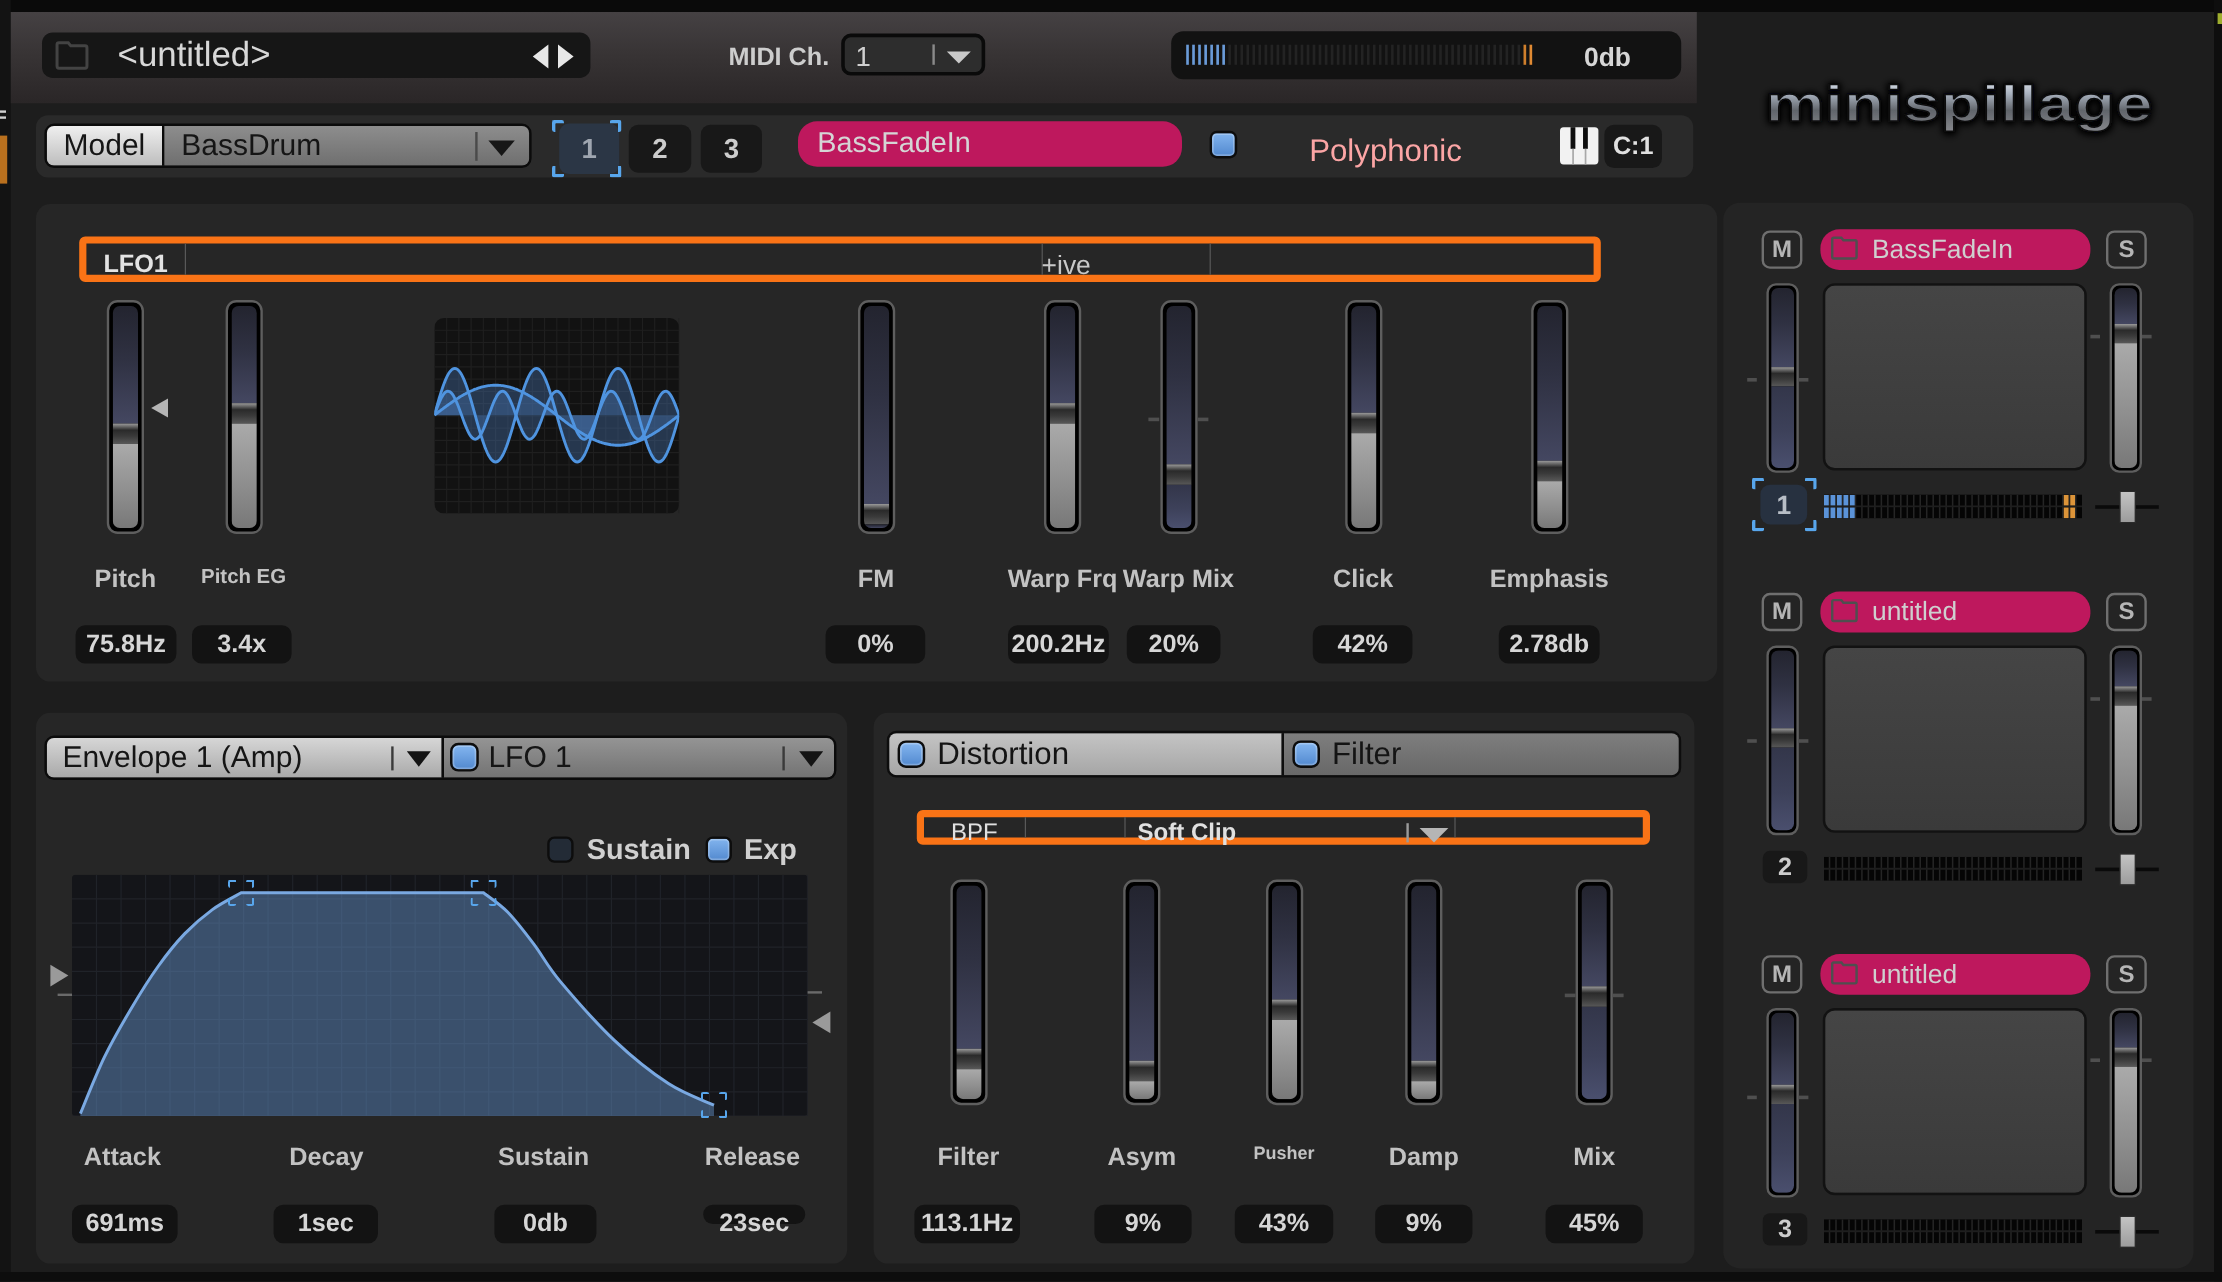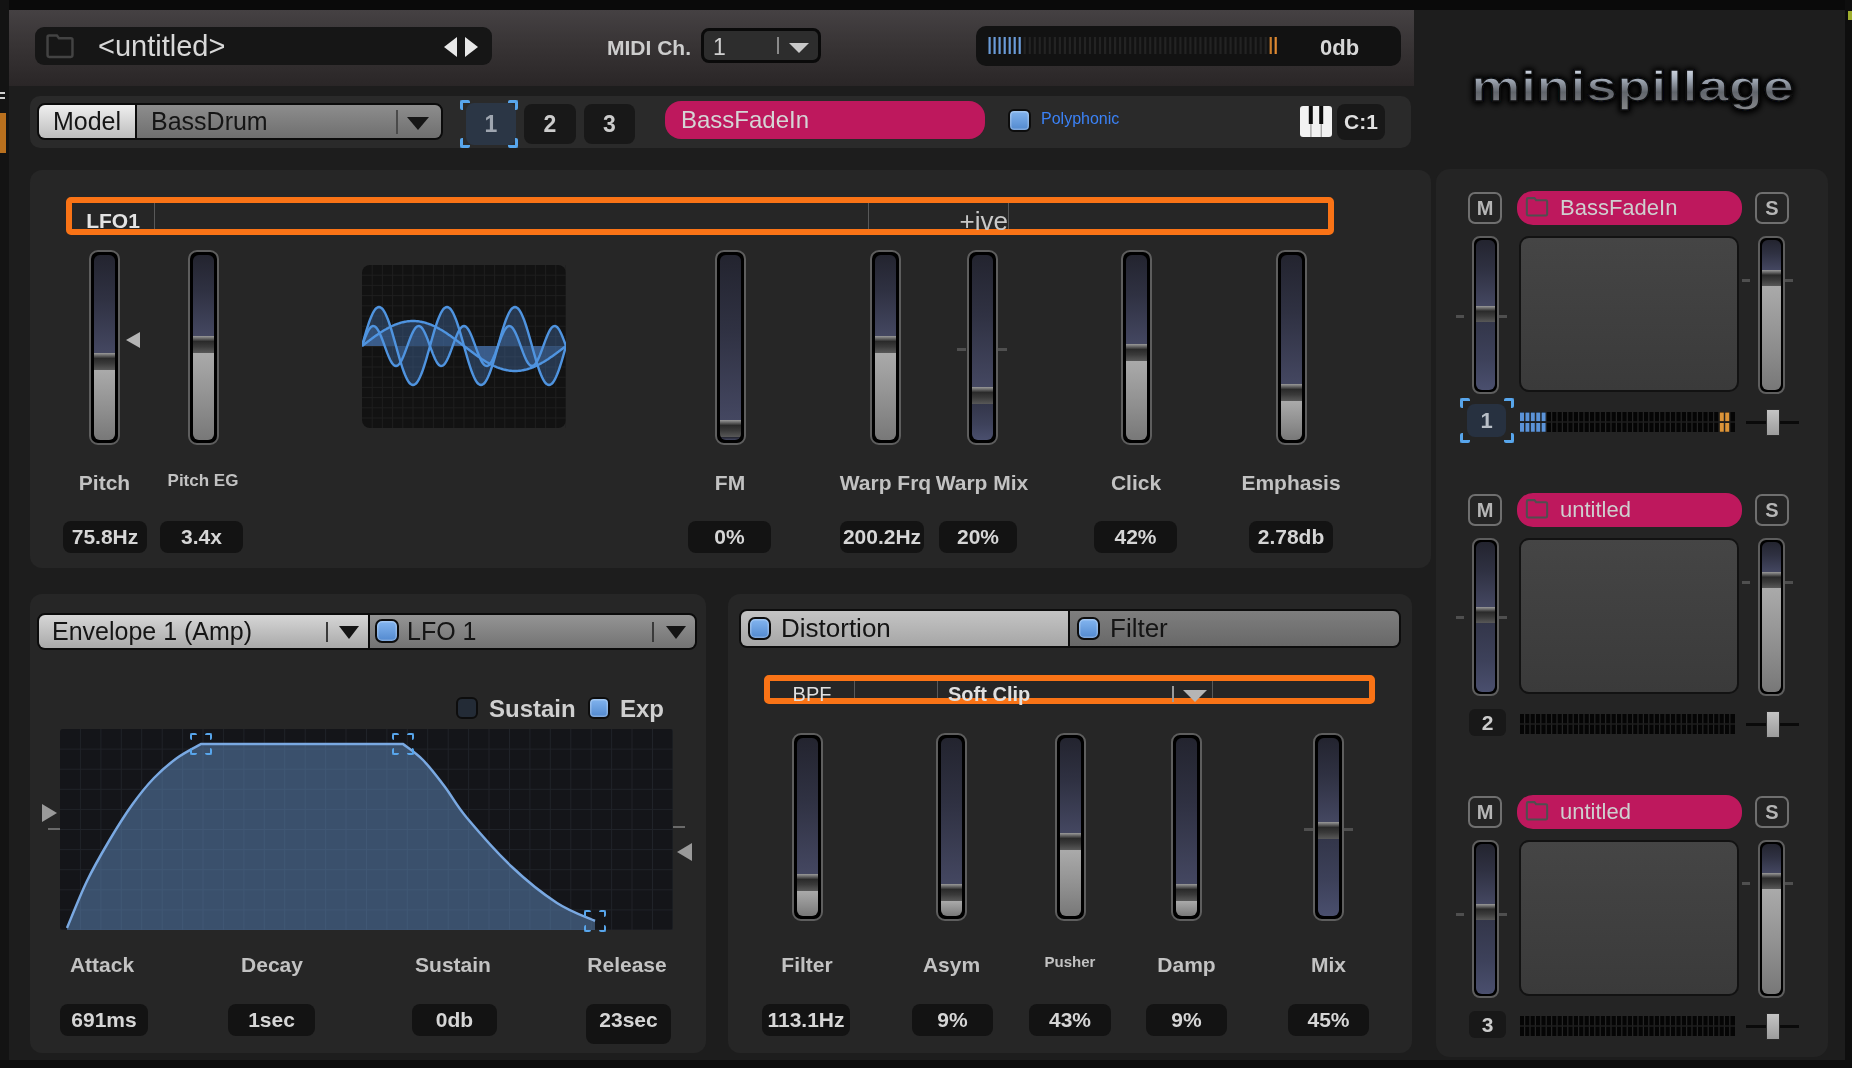--- a/index.html
+++ b/index.html
@@ -129,36 +129,36 @@
 <div style="position:absolute;left:460px;top:100px;width:58px;height:48px">
     <span style="position:absolute;left:0;top:0;width:10px;height:10px;border:3px solid #58a6ec;border-right:none;border-bottom:none;border-radius:2px"></span>
     <span style="position:absolute;right:0;top:0;width:10px;height:10px;border:3px solid #58a6ec;border-left:none;border-bottom:none;border-radius:2px"></span>
     <span style="position:absolute;left:0;bottom:0;width:10px;height:10px;border:3px solid #58a6ec;border-right:none;border-top:none;border-radius:2px"></span>
     <span style="position:absolute;right:0;bottom:0;width:10px;height:10px;border:3px solid #58a6ec;border-left:none;border-top:none;border-radius:2px"></span>
   </div>
 <div class="btn-dark" style="left:524px;top:104px;width:52px;height:40px;line-height:40px;font-size:23px">2</div>
 <div class="btn-dark" style="left:584px;top:104px;width:51px;height:40px;line-height:40px;font-size:23px">3</div>
 <div class="nfield" style="left:665px;top:101px;width:320px;height:38px;font-size:24px;line-height:38px;padding-left:16px;color:#d5d5d5">BassFadeIn</div>
 <div class="cb-blue" style="left:1008px;top:109px;width:23px;height:23px"></div>
-<div class="abs" style="left:1041px;top:110px;font-size:16px;color:#3b82f6">Polyphonic</div>
+<div class="abs" style="left:1091px;top:110px;font-size:26px;color:#fca5a5">Polyphonic</div>
 <svg class="abs" style="left:1299px;top:105px" width="34" height="33" viewBox="0 0 34 33">
 <rect x="1" y="1" width="32" height="31" rx="3" fill="#f2f2f2"></rect>
 <rect x="9.8" y="1" width="4" height="18" fill="#0d0d0d"></rect>
 <rect x="20.2" y="1" width="4" height="18" fill="#0d0d0d"></rect>
 <rect x="11.2" y="19" width="1.4" height="13" fill="#a8a8a8"></rect>
 <rect x="21.6" y="19" width="1.4" height="13" fill="#a8a8a8"></rect>
 </svg>
 <div class="btn-dark" style="left:1337px;top:104px;width:48px;height:36px;line-height:36px;font-size:21px;color:#e0e0e0">C:1</div>
 <div class="panel" style="left:30px;top:170px;width:1401px;height:398px"></div>
 <div class="tab-bar" style="left:66px;top:197px;width:1268px;height:38px">
     <div class="seg-div" style="left:82px"></div>
     <div class="seg-div" style="left:796px"></div>
     <div class="seg-div" style="left:936px"></div>
     <div style="position:absolute;left:0;top:0;width:82px;text-align:center;line-height:36px;font-size:21px;font-weight:bold;color:#e3e3e3">LFO1</div>
-    <div style="position:absolute;left:796px;top:0;width:140px;text-align:right;line-height:36px;font-size:26px;color:#c8c8c8">+ive</div>
+    <div style="position:absolute;left:796px;top:0;width:140px;text-align:left;line-height:36px;font-size:22px;color:#c8c8c8">+ive</div>
   </div>
 <div class="sl" style="left:89.0px;top:250px;width:31px;height:195px;border-width:2px;padding:3px;border-radius:9px">
     <div class="tr">
       <div class="nf" style="height:98px"></div>
       <div class="th" style="height:17px"></div>
       <div class="gf" style="height:70px"></div>
     </div>
   </div>
 <div class="lb" style="left:-45.5px;top:471px;width:300px;font-size:21px;color:#c2c2c2;font-weight:bold">Pitch</div>
 <div class="vb" style="left:63px;top:521px;width:84px;height:32px;line-height:32px;font-size:21px">75.8Hz</div>
@@ -339,21 +339,21 @@
 <div style="position:absolute;left:677px;top:843px;width:0;height:0;border-top:9px solid transparent;border-bottom:9px solid transparent;border-right:15px solid #9a9a9a"></div>
 <div class="abs" style="left:48px;top:828px;width:12px;height:2px;background:#6a6a6a"></div>
 <div class="abs" style="left:673px;top:826px;width:12px;height:2px;background:#6a6a6a"></div>
 <div class="lb" style="left:-48px;top:953px;width:300px;font-size:21px;color:#c2c2c2;font-weight:bold">Attack</div>
 <div class="lb" style="left:122px;top:953px;width:300px;font-size:21px;color:#c2c2c2;font-weight:bold">Decay</div>
 <div class="lb" style="left:303px;top:953px;width:300px;font-size:21px;color:#c2c2c2;font-weight:bold">Sustain</div>
 <div class="lb" style="left:477px;top:953px;width:300px;font-size:21px;color:#c2c2c2;font-weight:bold">Release</div>
 <div class="vb" style="left:60px;top:1004px;width:88px;height:32px;line-height:32px;font-size:21px">691ms</div>
 <div class="vb" style="left:228px;top:1004px;width:87px;height:32px;line-height:32px;font-size:21px">1sec</div>
 <div class="vb" style="left:412px;top:1004px;width:85px;height:32px;line-height:32px;font-size:21px">0db</div>
-<div class="vb" style="left:586px;top:1004px;width:85px;height:40px;line-height:32px;font-size:21px">23sec</div>
+<div class="vb" style="left:586px;top:1004px;width:85px;height:16px;line-height:32px;font-size:21px">23sec</div>
 <div class="panel" style="left:728px;top:594px;width:684px;height:459px"></div>
 <div class="abs" style="left:739px;top:609px;width:662px;height:39px;border:2px solid #0d0d0d;border-radius:8px;overflow:hidden;display:flex">
     <div style="width:329px;background:linear-gradient(180deg,#c4c4c4,#a6a6a6);color:#141414;font-size:26px;line-height:35px;padding-left:40px;position:relative;border-right:2px solid #0d0d0d">Distortion<span style="position:absolute;left:7px;top:6px;width:23px;height:23px;background:linear-gradient(180deg,#84b6f0,#5289cf);border:2px solid #0d0d0d;border-radius:7px;box-shadow:inset 0 0 0 1.5px rgba(255,255,255,.25)"></span></div>
     <div style="flex:1;background:linear-gradient(180deg,#7e7e7e,#686868);color:#141414;font-size:26px;line-height:35px;padding-left:40px;position:relative">Filter<span style="position:absolute;left:7px;top:6px;width:23px;height:23px;background:linear-gradient(180deg,#84b6f0,#5289cf);border:2px solid #0d0d0d;border-radius:7px;box-shadow:inset 0 0 0 1.5px rgba(255,255,255,.25)"></span></div>
   </div>
 <div class="tab-bar" style="left:764px;top:675px;width:611px;height:29px">
     <div class="seg-div" style="left:84px"></div>
     <div class="seg-div" style="left:167px"></div>
     <div class="seg-div" style="left:442px"></div>
     <div style="position:absolute;left:0;top:0;width:84px;text-align:center;line-height:27px;font-size:20px;font-weight:normal;color:#e0e0e0">BPF</div>

